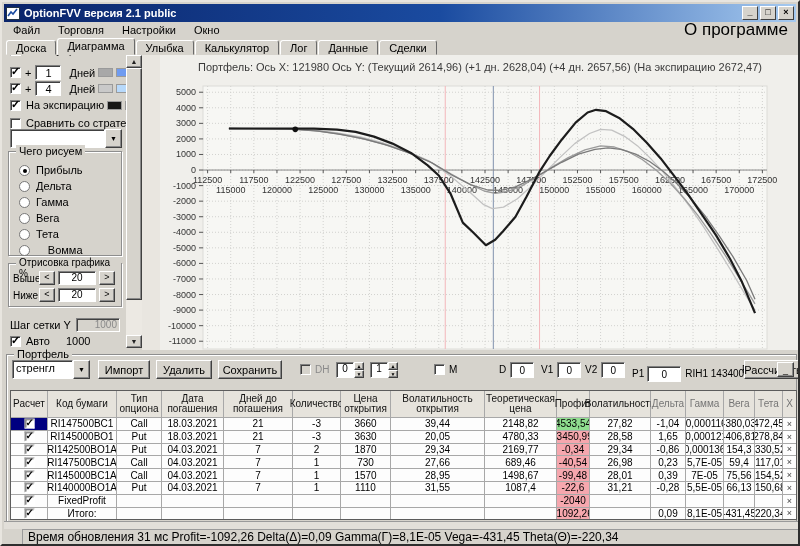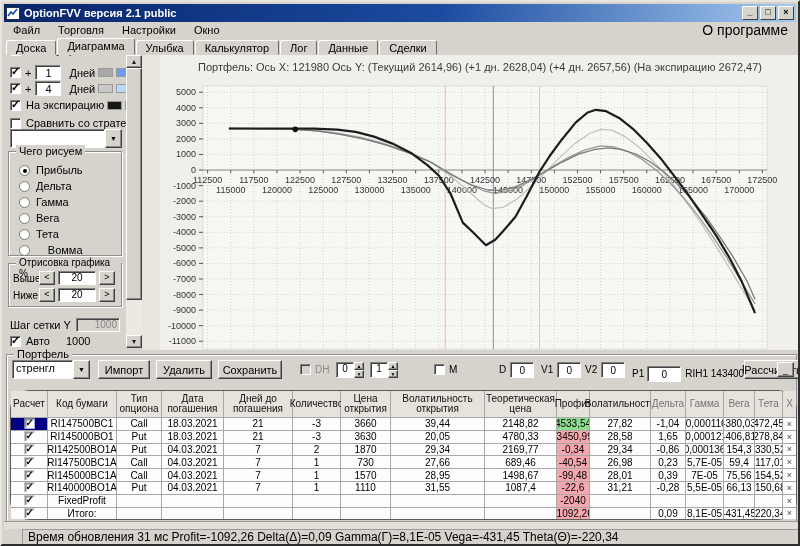--- a/index.html
+++ b/index.html
@@ -8,21 +8,21 @@
        border:2px solid;border-color:#e8e5df #2e2e2e #2e2e2e #e8e5df;}
   
   .titlebar{position:absolute;left:2px;top:2px;right:2px;height:18px;
     background:linear-gradient(90deg,#0a246a,#1a4ba0 55%,#a6caf0);display:flex;align-items:center;padding:0 2px;}
   .titlebar .ttl{color:#fff;font-size:11px;font-weight:bold;margin-left:4px;flex:1;white-space:nowrap;}
   .winbtn{width:16px;height:14px;background:#d6d3cc;border:1px solid;border-color:#fff #404040 #404040 #fff;
     font-size:9px;line-height:11px;text-align:center;margin-left:2px;color:#000;font-weight:bold;}
   .appicon{width:14px;height:13px;background:#fff;border:1px solid #234;display:flex;align-items:center;justify-content:center;}
   .menubar{position:absolute;left:2px;top:20px;right:2px;height:16px;display:flex;align-items:center;font-size:11px;}
   .menu-item{padding:1px 9px;}
-  .about{margin-left:auto;padding:9px 8px;font-size:14px;}
+  .about{margin-left:auto;padding:9px 8px;font-size:17px;}
   .tabbar{position:absolute;left:2px;top:36px;right:2px;height:17px;display:flex;align-items:flex-end;padding-left:2px;}
   .tab{font-size:11px;padding:1px 9px 2px;background:#d6d3cc;border:1px solid;border-color:#fff #6a6a6a #d6d3cc #fff;
        border-radius:3px 3px 0 0;margin-right:1px;height:15px;}
   .tab.active{height:17px;border-bottom-color:#d6d3cc;position:relative;z-index:3;}
   
   .raised{background:#d6d3cc;border:1px solid;border-color:#fff #404040 #404040 #fff;box-shadow:inset -1px -1px 0 #8a8a8a;}
   .btn{font-size:11px;text-align:center;color:#000;}
   .sunken{background:#fff;border:1px solid;border-color:#808080 #fff #fff #808080;box-shadow:inset 1px 1px 0 #404040;}
   input.sunken{font-family:"Liberation Sans",sans-serif;font-size:11px;padding:0 2px;outline:none;}
   .cb{width:11px;height:11px;background:#fff;border:1px solid;border-color:#808080 #fff #fff #808080;
@@ -424,21 +424,21 @@
       <div class="tb" style="left: 738px; top: 0px;">
         <span class="lbl10">P2</span>
         <span class="sunken lbl10" style="width:30px;height:16px;margin-left:3px;text-align:center;line-height:15px;color:#8a8a8a;background:#e4e1da;">0</span>
         <span class="lbl10" style="margin-left:4px;white-space:nowrap;">RIH1 143400</span>
       </div>
       <div class="tb raised btn" style="left: 740px; width: 58px; overflow: hidden; white-space: nowrap; top: 0px;">Рассчитать</div>
     <div class="tb raised btn" style="left: 773px; width: 17px; height: 15px; top: 2px; font-size: 9px;">_</div>
       </div>
 
     <div class="tablewrap">
-      <div class="grid" id="ptable" style="grid-template-columns: 36px 68px 44px 61px 68px 47px 49px 93px 71px 32px 60px 34px 37px 30px 27px 13px; grid-template-rows: 26px repeat(8, 11.8px); border-radius: 20px;">
+      <div class="grid" id="ptable" style="grid-template-columns: 36px 68px 44px 61px 68px 47px 49px 93px 71px 32px 60px 34px 37px 30px 27px 13px; grid-template-rows: 26px repeat(8, 11.8px);">
           <div class="th">Расчет</div>
           <div class="th">Код бумаги</div>
           <div class="th">Тип опциона</div>
           <div class="th">Дата погашения</div>
           <div class="th">Дней до погашения</div>
           <div class="th">Количество</div>
           <div class="th">Цена открытия</div>
           <div class="th">Волатильность открытия</div>
           <div class="th">Теоретическая цена</div>
           <div class="th">Профит</div>

